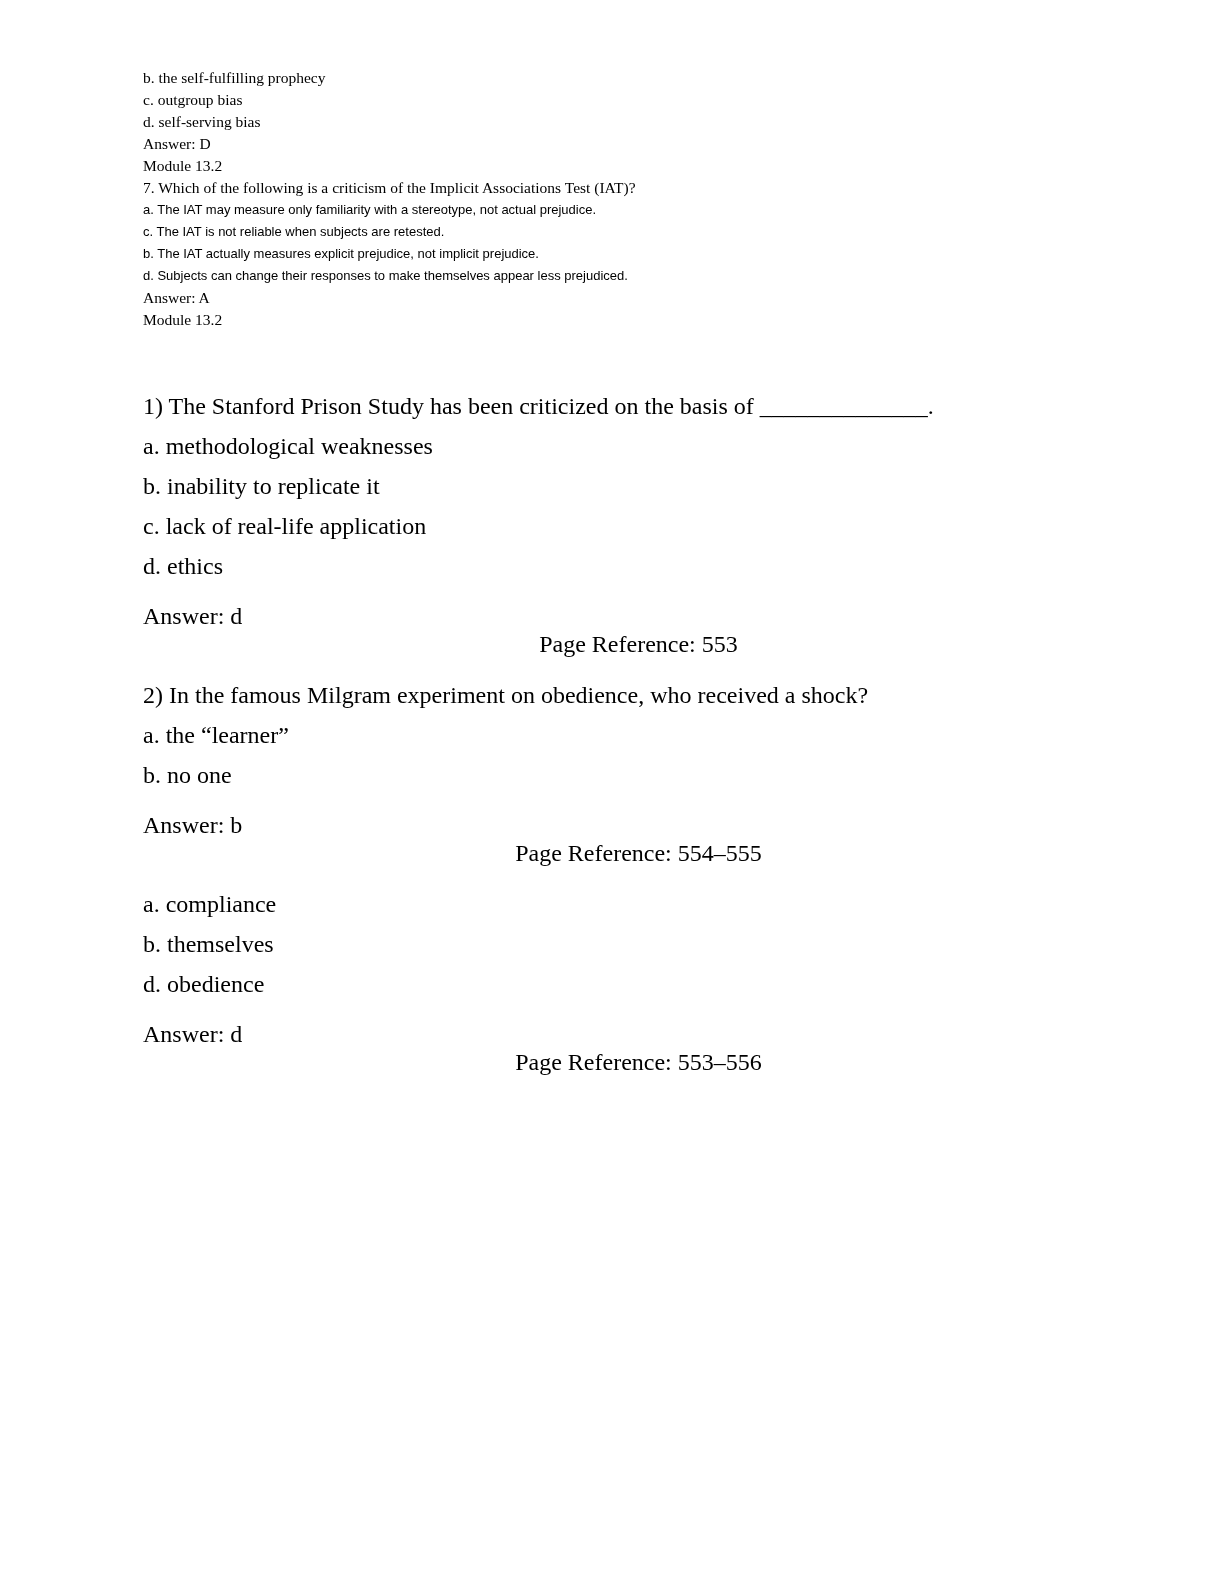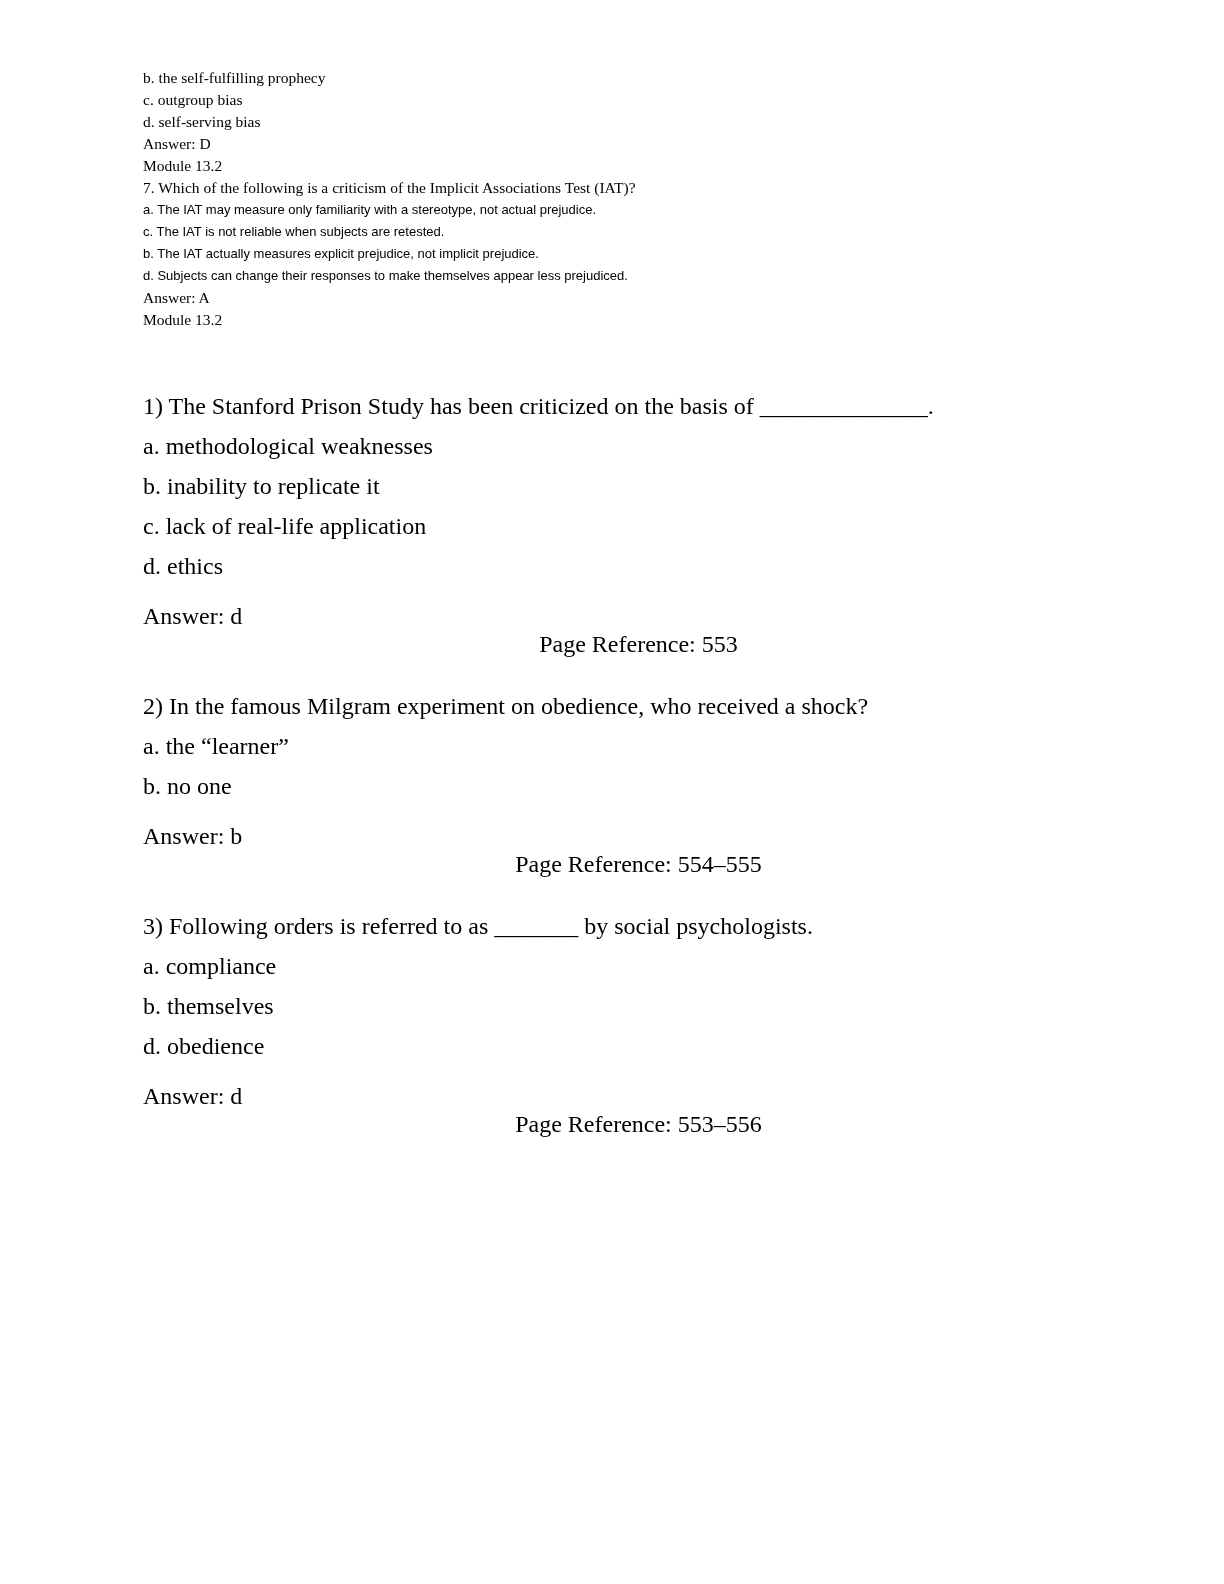--- a/index.html
+++ b/index.html
@@ -30,21 +30,21 @@
     font-family: "Liberation Sans", sans-serif;
     font-size: 13px;
   }
   
   .main-section {
     margin-top: 64px;
     font-size: 24px;
     line-height: 23px;
   }
   .question + .question {
-    margin-top: 39px;
+    margin-top: 28px;
   }
   .q-stem {
     margin: 0 0 17px 0;
   }
   .q-option {
     margin: 0 0 17px 0;
   }
   .q-answer {
     margin: 27px 0 0 0;
   }
@@ -87,21 +87,20 @@
 
     <div class="question">
       <p class="q-stem">2) In the famous Milgram experiment on obedience, who received a shock?</p>
       <p class="q-option">a. the “learner”</p>
       <p class="q-option">b. no one</p>
       <p class="q-answer">Answer: b</p>
       <p class="q-pageref">Page Reference: 554–555</p>
     </div>
 
     <div class="question">
-      <p class="q-stem">3) Following orders is referred to as _______ by social psychologists.</p>
       <p class="q-option">a. compliance</p>
       <p class="q-option">b. themselves</p>
       <p class="q-option">d. obedience</p>
       <p class="q-answer">Answer: d</p>
       <p class="q-pageref">Page Reference: 553–556</p>
     </div>
 
   </div>
 
 </div>

